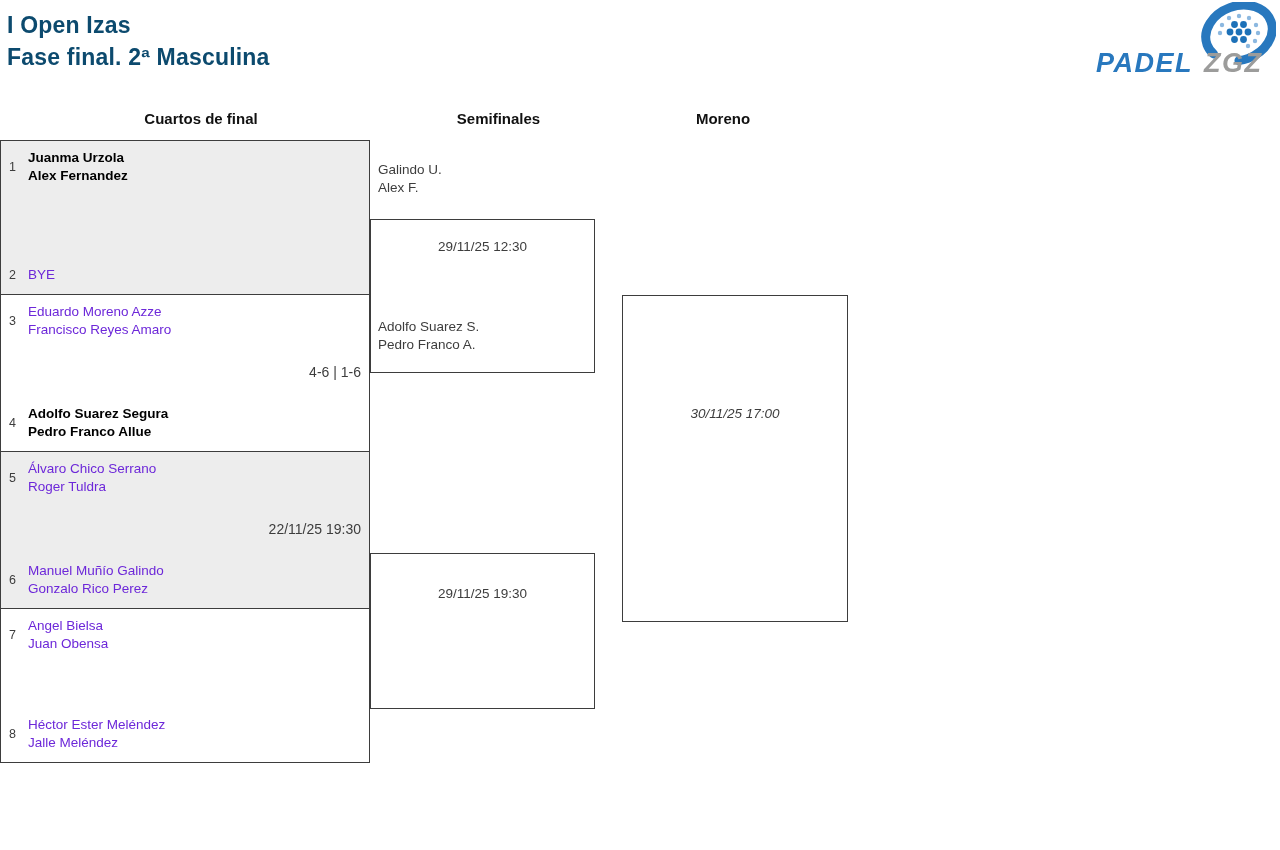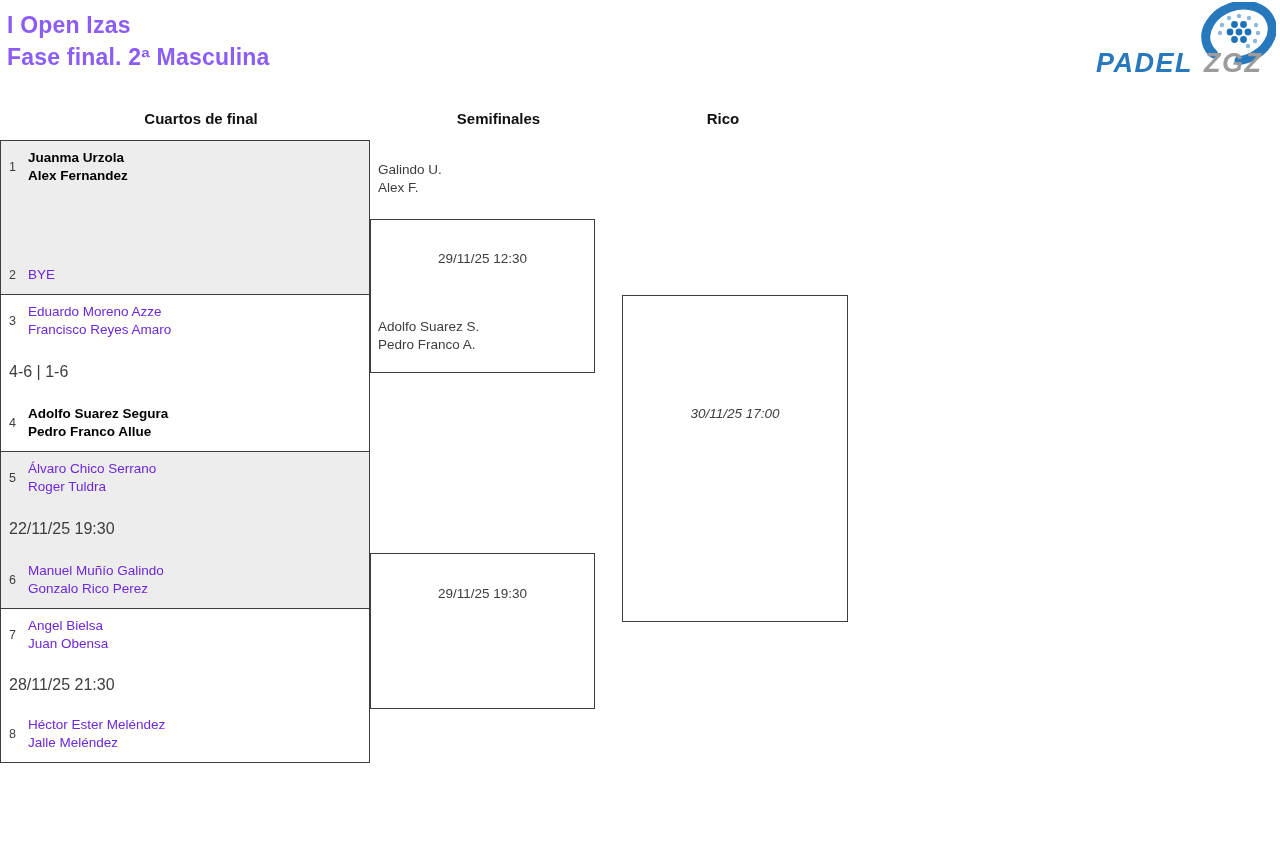--- a/index.html
+++ b/index.html
@@ -2,21 +2,21 @@
 <html><head>
 <meta charset="utf-8">
 <style>
   * { margin:0; padding:0; box-sizing:border-box; }
   html,body { background:#ffffff; }
   body { font-family:"Liberation Sans", sans-serif; }
   .page { position:relative; width:1280px; height:850px; background:#fff; overflow:hidden; }
 
   
   .titles { position:absolute; left:7px; top:9px; }
-  .title-line { font-size:23px; line-height:32px; font-weight:700; color:#8b5cf6; letter-spacing:.2px; }
+  .title-line { font-size:23px; line-height:32px; font-weight:700; color:#0c4a6e; letter-spacing:.2px; }
 
   
   .logo { position:absolute; left:1096px; top:2px; width:180px; height:84px;text-align:right; }
 
   
   .col-header { position:absolute; top:110px; height:20px; font-size:15px; font-weight:600;
                 color:#111; text-align:center;padding-left:32px; }
   .col-header.quarters { left:0; width:370px; }
   .col-header.semis    { left:370px; width:225px; }
   .col-header.final    { left:594px; width:226px; }
@@ -29,31 +29,31 @@
   .qf-block.plain  { background:#ffffff; }
   .qf1 { top:140px; height:155px; }
   .qf2 { top:294px; height:158px; }
   .qf3 { top:451px; height:158px; }
   .qf4 { top:608px; height:155px; }
 
   .team-row { display:flex; align-items:center; }
   .seed { width:19px; flex:none; font-size:12.5px; color:#3d3d3d; }
   .names { font-size:13.5px; line-height:18px; color:#6d28d9; white-space:pre-line; }
   .names.winner { font-weight:700; color:#000000; }
-  .center-note { font-size:16px; line-height:16px; color:#3d3d3d; text-align:left; }
+  .center-note { font-size:14px; line-height:16px; color:#3d3d3d; text-align:right; }
 
   
   .match-box { position:absolute; border:1px solid #3d3d3d; background:transparent; }
   .sf1-box { left:370px; top:219px; width:225px; height:154px; }
   .sf2-box { left:370px; top:530px; width:225px; height:156px;margin-top:23px; }
   .final-box { left:622px; top:295px; width:226px; height:327px;font-style:italic; }
 
   .sched { position:absolute; left:0; right:0; text-align:center;
            font-size:13.5px; color:#3d3d3d; }
-  .sf-sched  { top:31px; }
+  .sf-sched  { top:19px; }
   .sf2-sched { top:32px; }
   .final-sched { top:110px; }
 
   .float-names { position:absolute; font-size:13.5px; line-height:18px; color:#3d3d3d;
                  white-space:pre-line; }
   .sf1-top-names { left:378px; top:161px; }
   .sf1-bottom-names { left:7px; top:98px; }
 </style>
 </head>
 <body>
@@ -91,21 +91,21 @@
         <circle cx="124" cy="31" r="2.2" fill="#8cb8e0"></circle>
       </g>
 
       <text x="0" y="70" font-family="Liberation Sans, sans-serif" font-size="27" font-weight="bold" font-style="italic" letter-spacing="1.5" fill="#2878be">PADEL</text>
       <text x="108" y="70" font-family="Liberation Sans, sans-serif" font-size="27" font-weight="bold" font-style="italic" letter-spacing="1.5" fill="#9c9c9b">ZGZ</text>
     </svg>
   </div>
 
   <div class="col-header quarters">Cuartos de final</div>
   <div class="col-header semis">Semifinales</div>
-  <div class="col-header final">Rico</div>
+  <div class="col-header final">Moreno</div>
 
   <div>
 
     <div class="qf-block qf1 shaded">
       <div class="team-row">
         <span class="seed">1</span>
         <span class="names winner">Juanma Urzola
 Alex Fernandez</span>
       </div>
       <div class="center-note"></div>
@@ -142,21 +142,20 @@
 Gonzalo Rico Perez</span>
       </div>
     </div>
 
     <div class="qf-block qf4 plain">
       <div class="team-row">
         <span class="seed">7</span>
         <span class="names">Angel Bielsa
 Juan Obensa</span>
       </div>
-      <div class="center-note">28/11/25 21:30</div>
       <div class="team-row">
         <span class="seed">8</span>
         <span class="names">Héctor Ester Meléndez
 Jalle Meléndez</span>
       </div>
     </div>
   </div>
 
   <div>
     <div class="float-names sf1-top-names">Galindo U.

